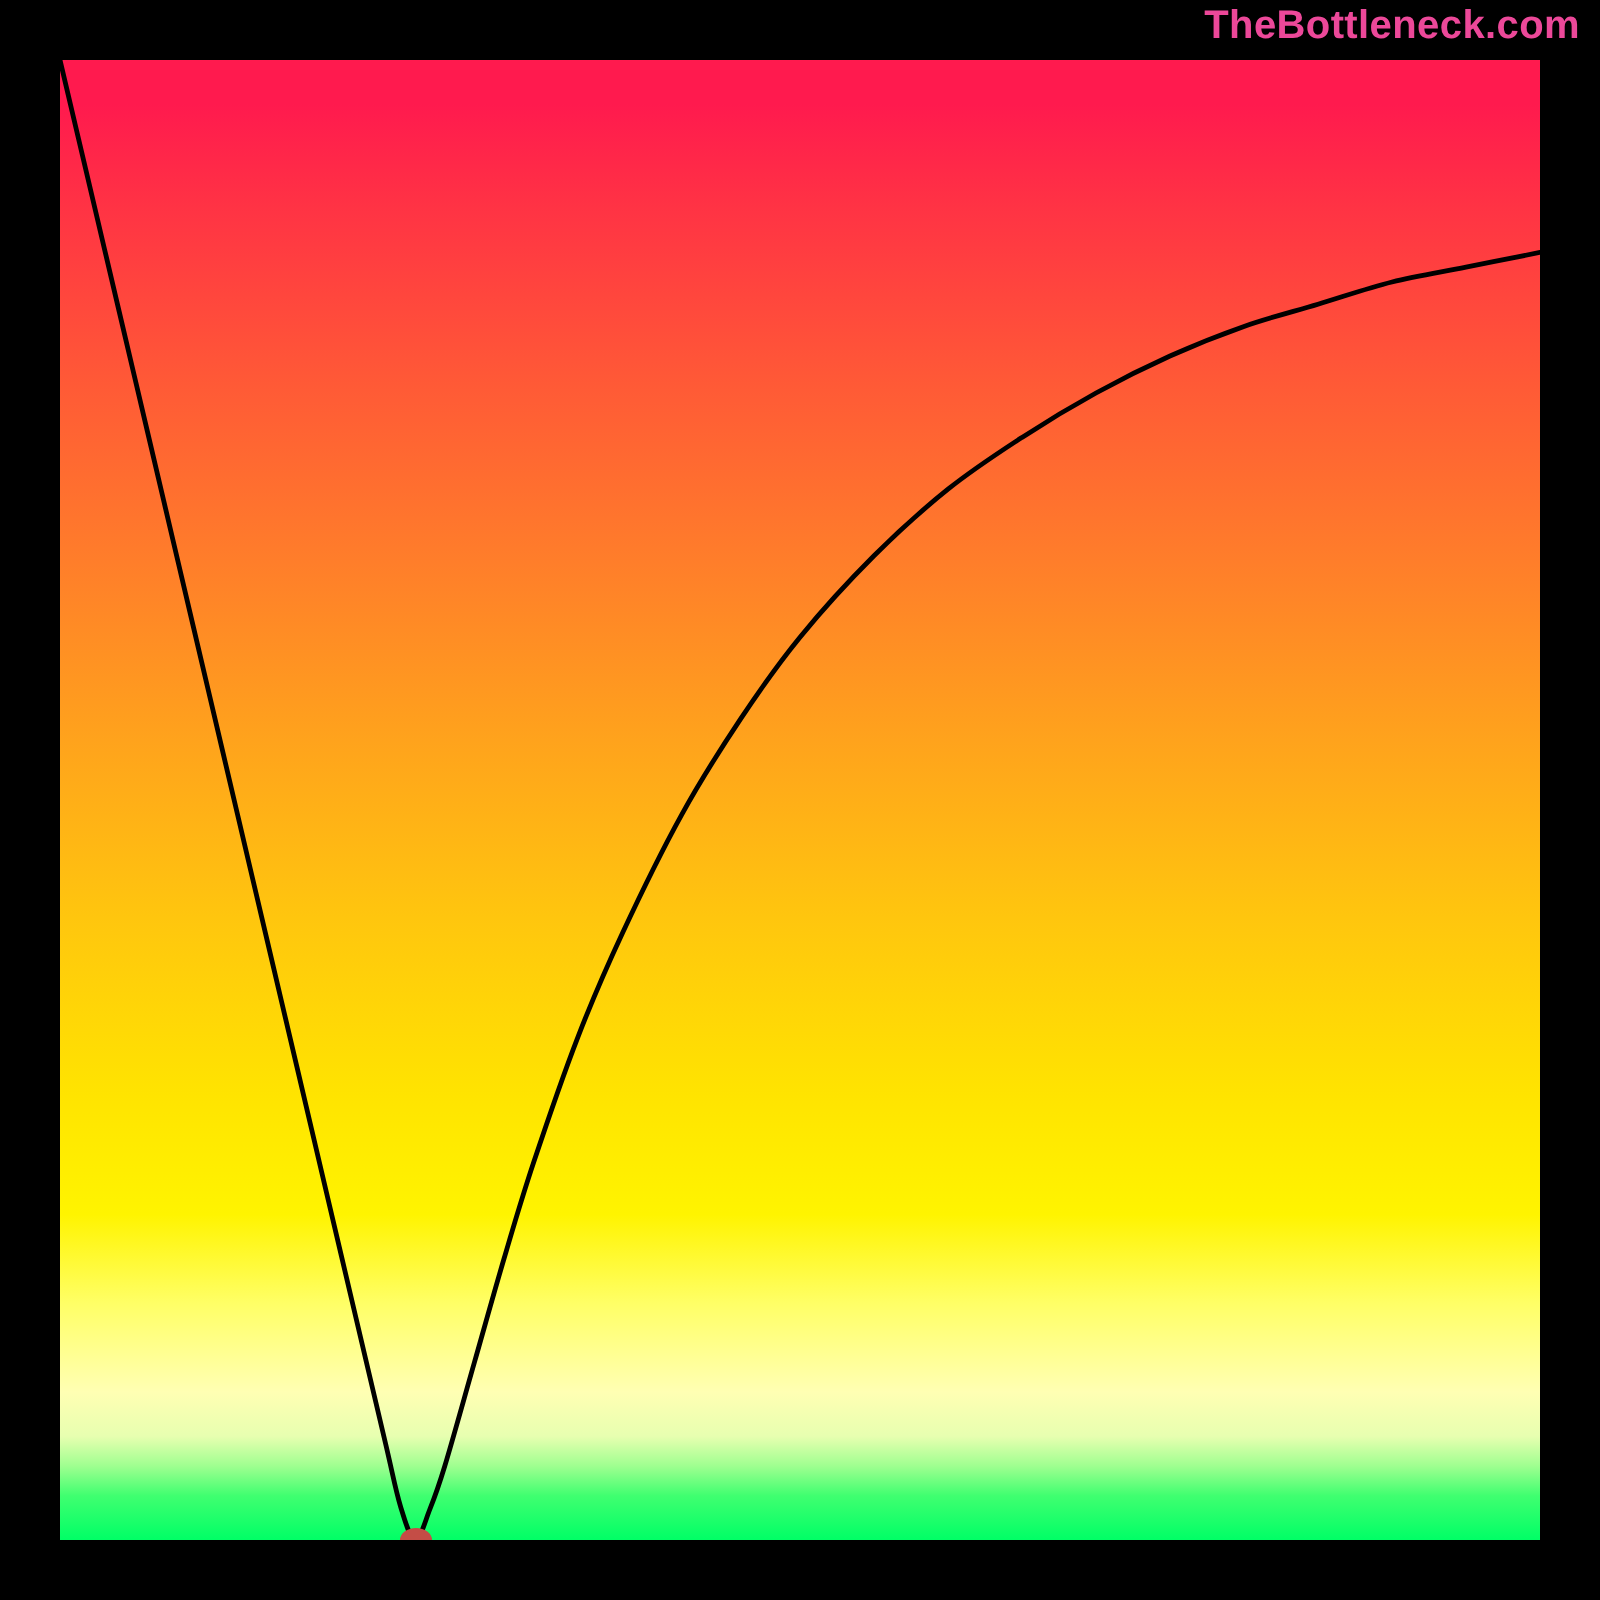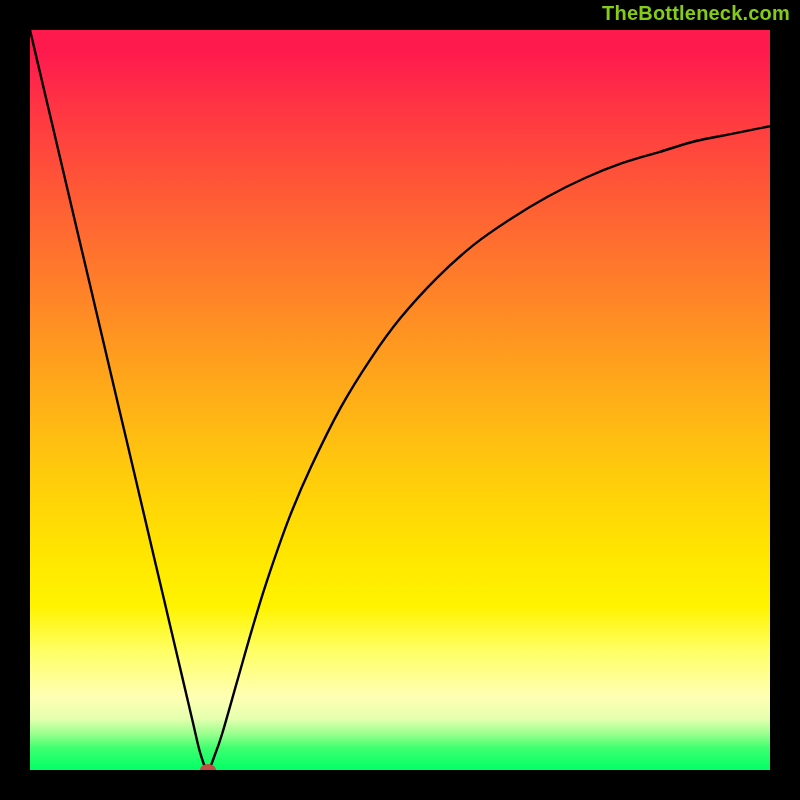--- a/index.html
+++ b/index.html
@@ -14,21 +14,21 @@
   .frame {
     position: relative;
     width: 800px;
     height: 800px;
     background: #000;
   }
   .watermark {
     position: absolute;
     top: 2px;
     right: 10px;
-    color: #84cc16;
+    color: #ec4899;
     font-size: 20px;
     font-weight: 600;
     letter-spacing: 0.2px;
     z-index: 5;
   }
   .plot-area {
     position: absolute;
     left: 30px;
     top: 30px;
     width: 740px;

